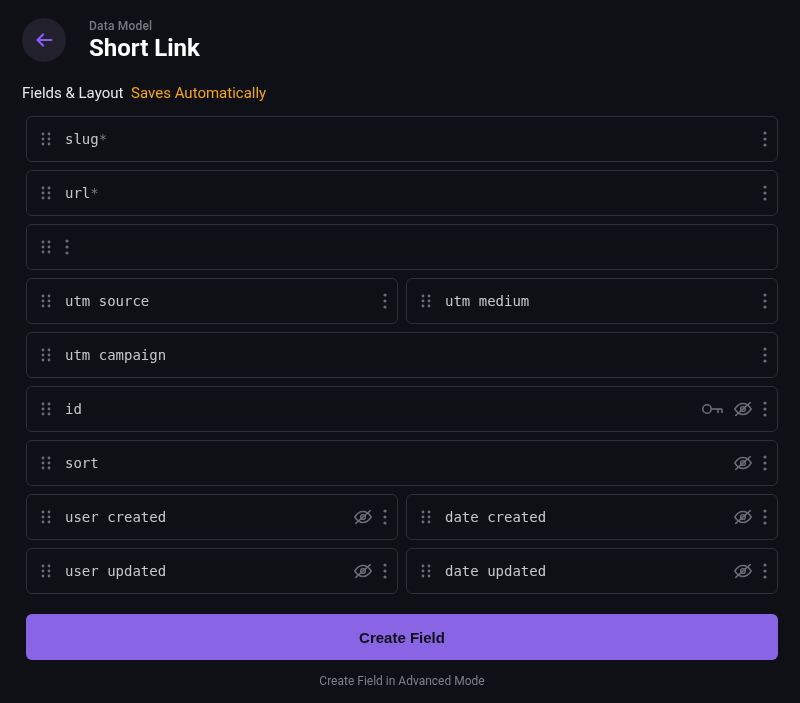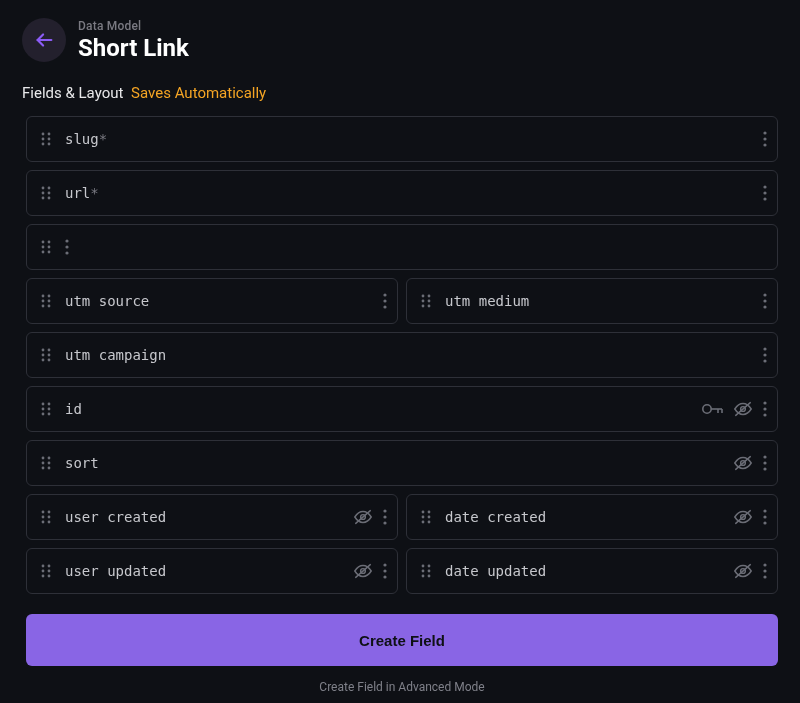--- a/index.html
+++ b/index.html
@@ -8,21 +8,21 @@
     height: 703px;
     background: #0e1015;
     color: #e8e8ea;
     font-family: -apple-system, BlinkMacSystemFont, "Segoe UI", Roboto, sans-serif;
     overflow: hidden;
   }
   .header {
     display: flex;
     align-items: center;
     padding: 18px 22px 10px 22px;
-    gap: 12px;
+    gap: 23px;
   }
   .back-btn {
     width: 44px;
     height: 44px;
     border-radius: 50%;
     background: #23202d;
     display: flex;
     align-items: center;
     justify-content: center;
     cursor: pointer;
@@ -104,21 +104,21 @@
     display: flex;
     align-items: center;
     cursor: pointer;
   }
   .ricon svg { display:block; }
   .actions {
     padding: 8px 22px 0 26px;
   }
   .create-btn {
     width: 100%;
-    height: 52px;
+    height: 46px;
     border-radius: 6px;
     background: #8965e5;
     border: none;
     color: #0e1015;
     font-size: 15px;
     font-weight: 700;
     cursor: pointer;
   }
   .adv-link {
     text-align: center;

